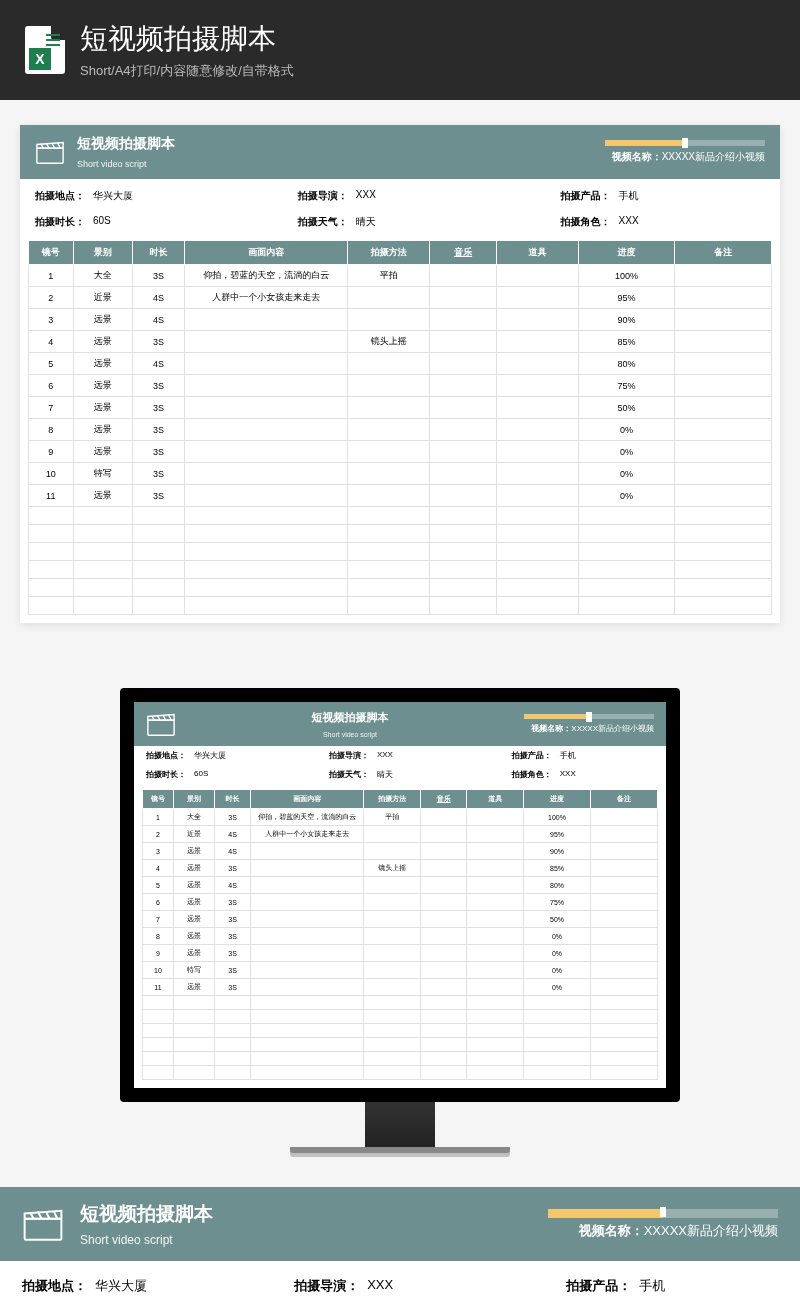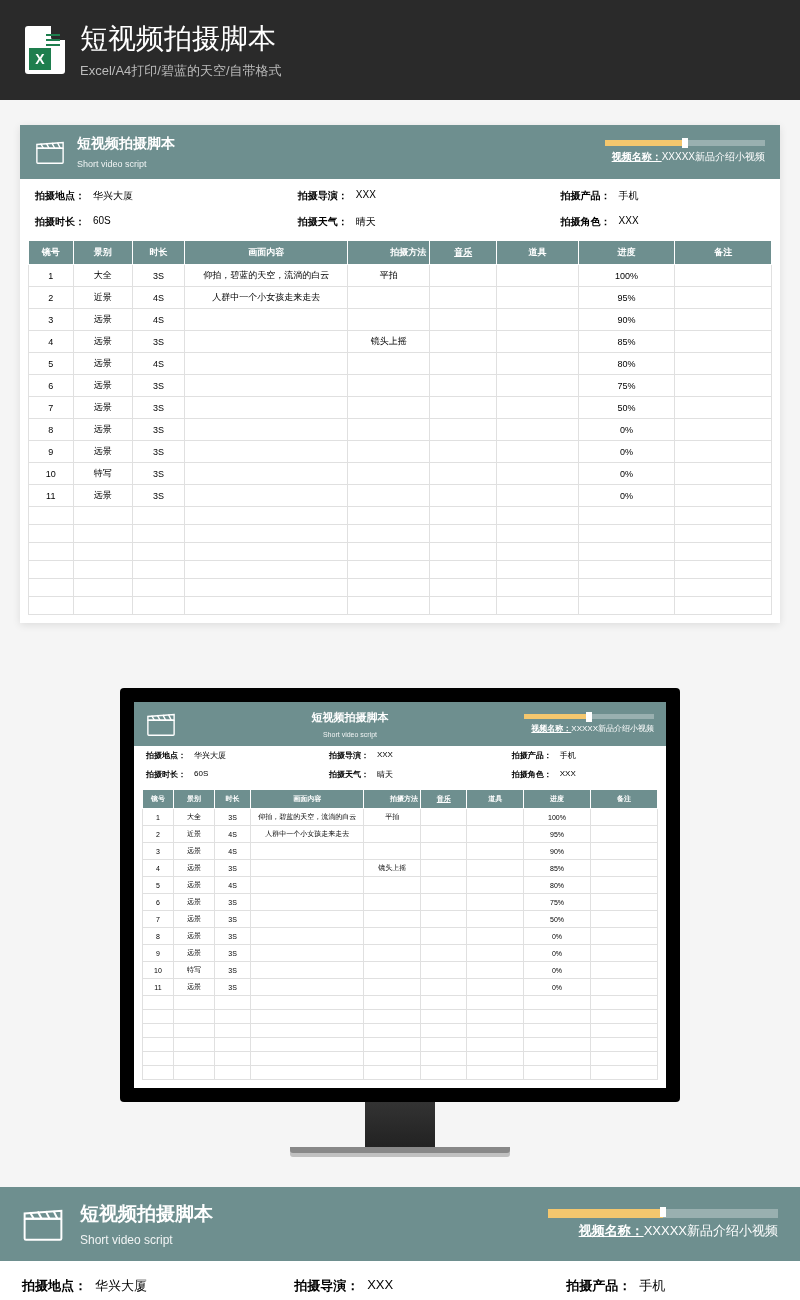--- a/index.html
+++ b/index.html
@@ -21,39 +21,39 @@
 .clapper-icon { width: 30px; height: 28px; position: relative; }
 .clapper-icon svg { width: 100%; height: 100%; }
 .sheet-title { color: #fff; flex: 1; }
 .sheet-title .zh { font-size: 14px; font-weight: bold; }
 .sheet-title .en { font-size: 9px; opacity: 0.9; margin-top: 6px; }
 .progress-area { display: flex; flex-direction: column; align-items: flex-end; gap: 4px; }
 .progress-bar { width: 160px; height: 6px; background: rgba(255,255,255,0.3); position: relative; }
 .progress-bar .fill { position: absolute; left: 0; top: 0; height: 100%; width: 50%; background: #f4c76e; }
 .progress-bar .fill::after { content: ""; position: absolute; right: -3px; top: -2px; width: 6px; height: 10px; background: #fff; }
 .video-name { color: #fff; font-size: 10px; }
-.video-name .lbl { font-weight: bold; text-decoration: underline; }
+.video-name .lbl { font-weight: bold; }
 
 .meta-row { display: flex; padding: 6px 15px; font-size: 10px; }
 .meta-row.first { padding-top: 10px; }
 .meta-item { display: flex; gap: 8px; }
 .meta-item:nth-child(1) { width: 36%; }
 .meta-item:nth-child(2) { width: 36%; }
 .meta-item:nth-child(3) { width: 28%; text-align: right; }
 .meta-item .k { font-weight: bold; }
 
 .table-wrap { padding: 5px 8px 8px; }
 table { width: 100%; border-collapse: collapse; font-size: 9px; padding-left: 45px; }
 th { background: #6e8f8f; color: #fff; padding: 5px 3px; font-weight: bold; border: 1px solid #fff; }
 td { border: 1px solid #e0e0e0; padding: 4px 3px; text-align: center; height: 18px; }
 .col-num { width: 6%; }
 .col-scene { width: 8%; }
 .col-dur { width: 7%; }
 .col-content { width: 22%; text-align: center; }
-.col-method { width: 11%; text-align: right; }
+.col-method { width: 11%; }
 .col-music { width: 9%; text-decoration: underline; }
 .col-props { width: 11%; }
 .col-prog { width: 13%; }
 .col-note { width: 13%; }
 
 .monitor-area { background: #f5f5f5; padding: 40px 60px 30px; text-align: center; }
 .monitor { display: inline-block; position: relative; }
 .monitor-screen { width: 560px; background: #000; padding: 14px; border-radius: 4px; }
 .monitor-content { background: #fff; }
 .monitor-stand { width: 70px; height: 45px; background: linear-gradient(#333, #222); margin: 0 auto; }
@@ -86,21 +86,21 @@
   <div class="excel-icon">
     <div class="lines">
         <div></div>
         <div></div>
         <div></div>
       </div>
     <div class="x">X</div>
   </div>
   <div>
     <h1>短视频拍摄脚本</h1>
-    <div class="sub">Excel/A4打印/碧蓝的天空/自带格式</div>
+    <div class="sub">Short/A4打印/内容随意修改/自带格式</div>
   </div>
 </div>
 
 <div class="preview-area">
   <div class="sheet">
     <div class="sheet-header">
     <div class="clapper-icon"><svg viewBox="0 0 32 28">
             <g fill="none" stroke="#fff" stroke-width="1.5">
               <rect x="2" y="10" width="28" height="16" rx="1"></rect>
               <path d="M2 10 L30 10 L30 4 L2 6 Z"></path>

